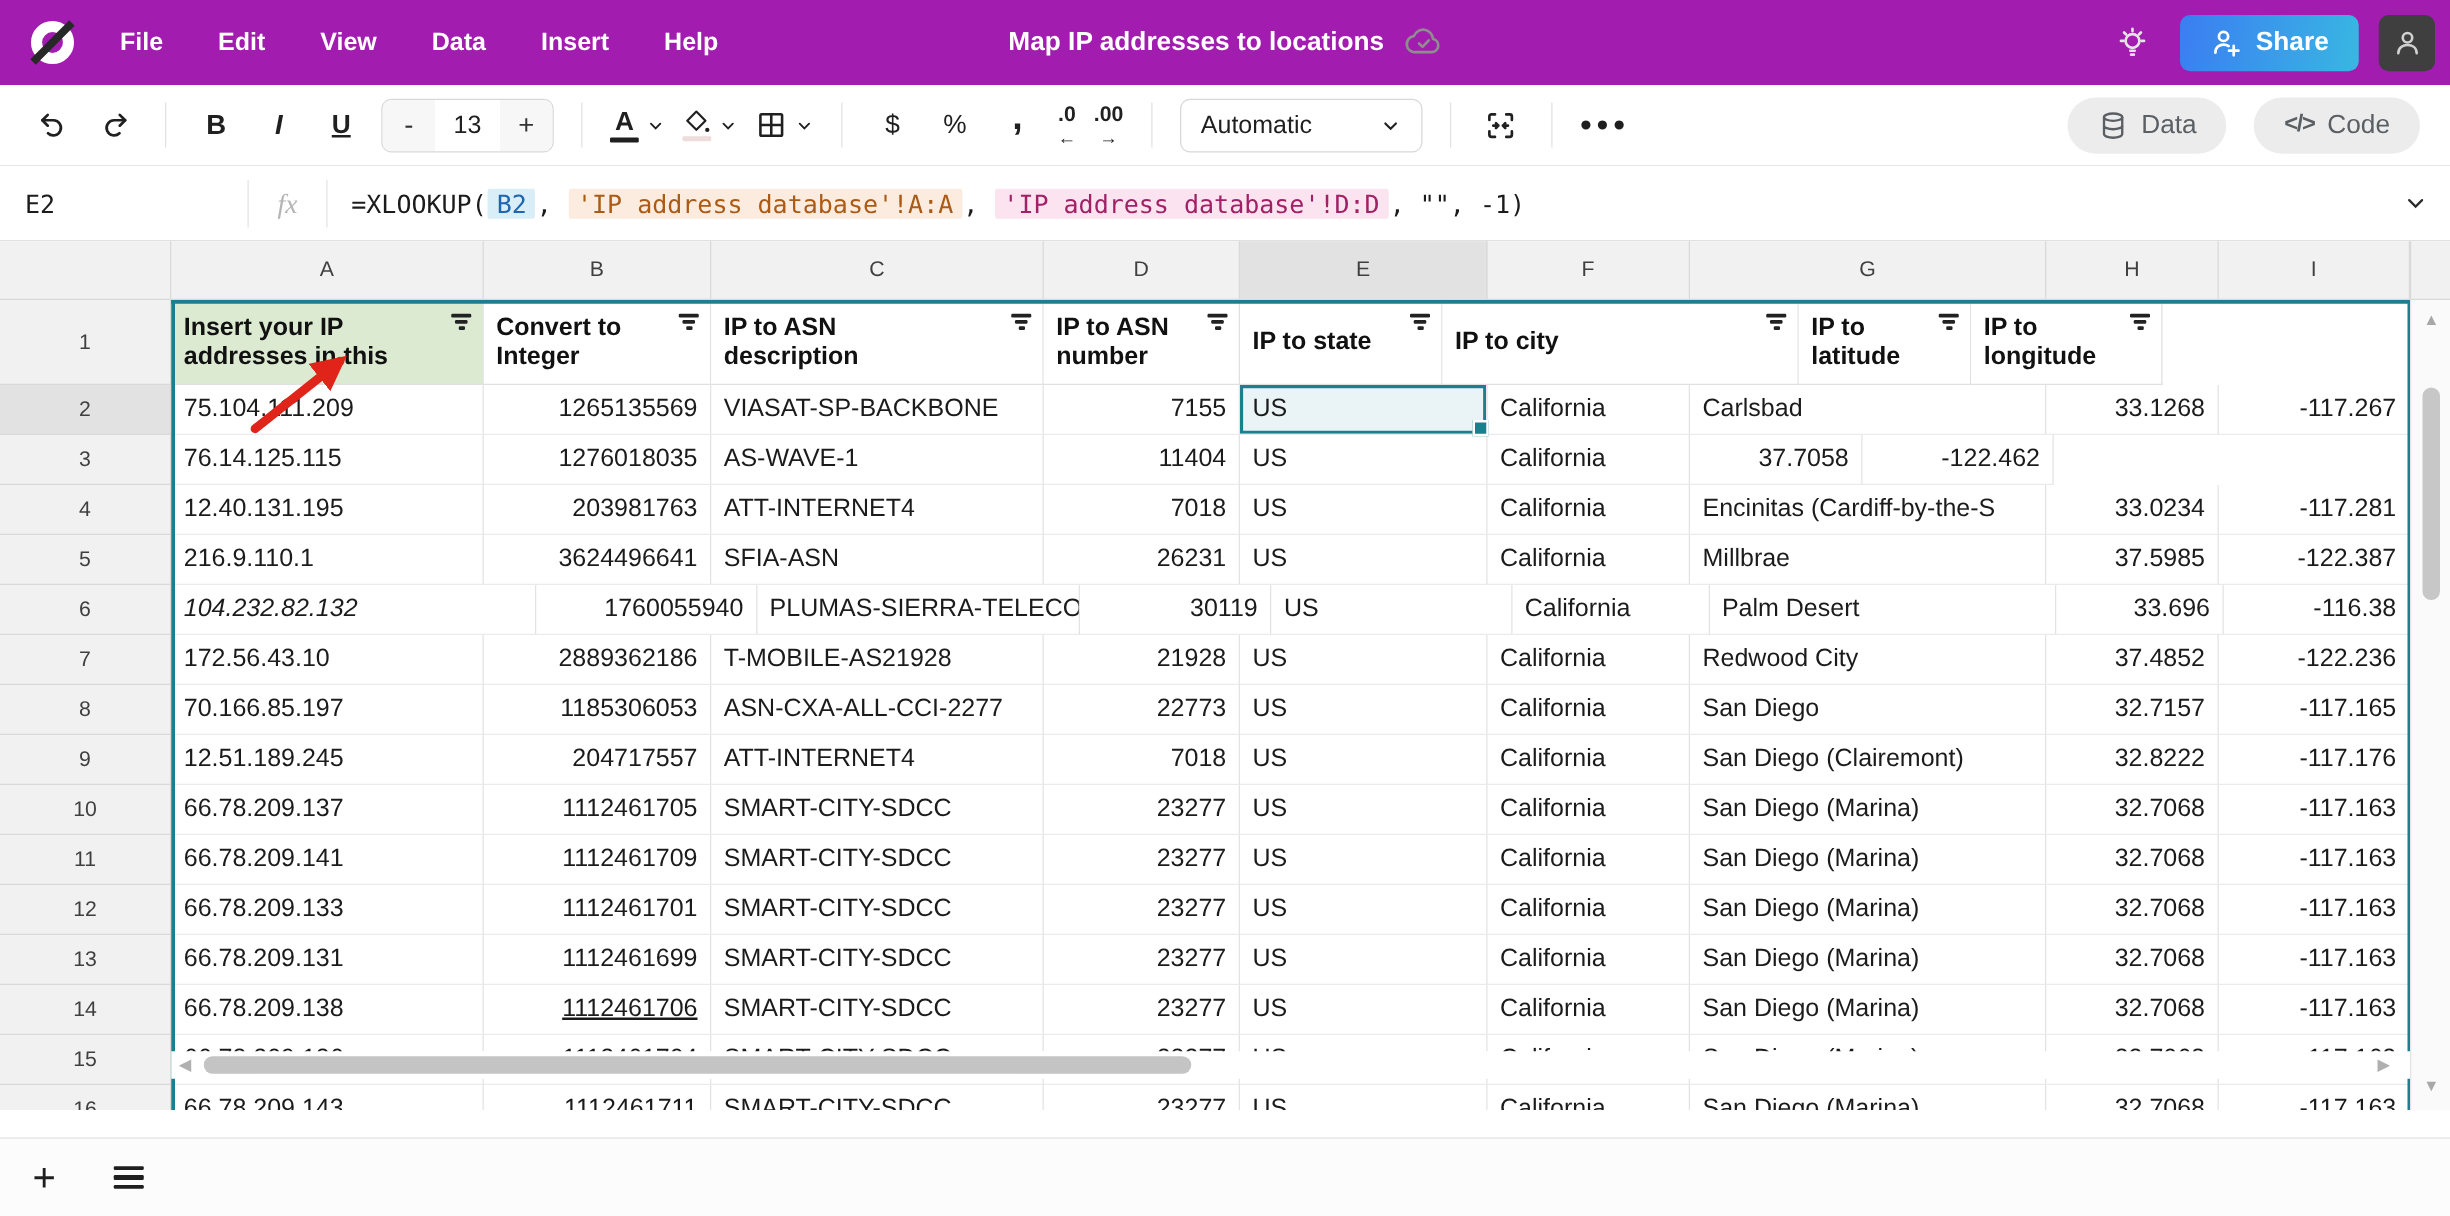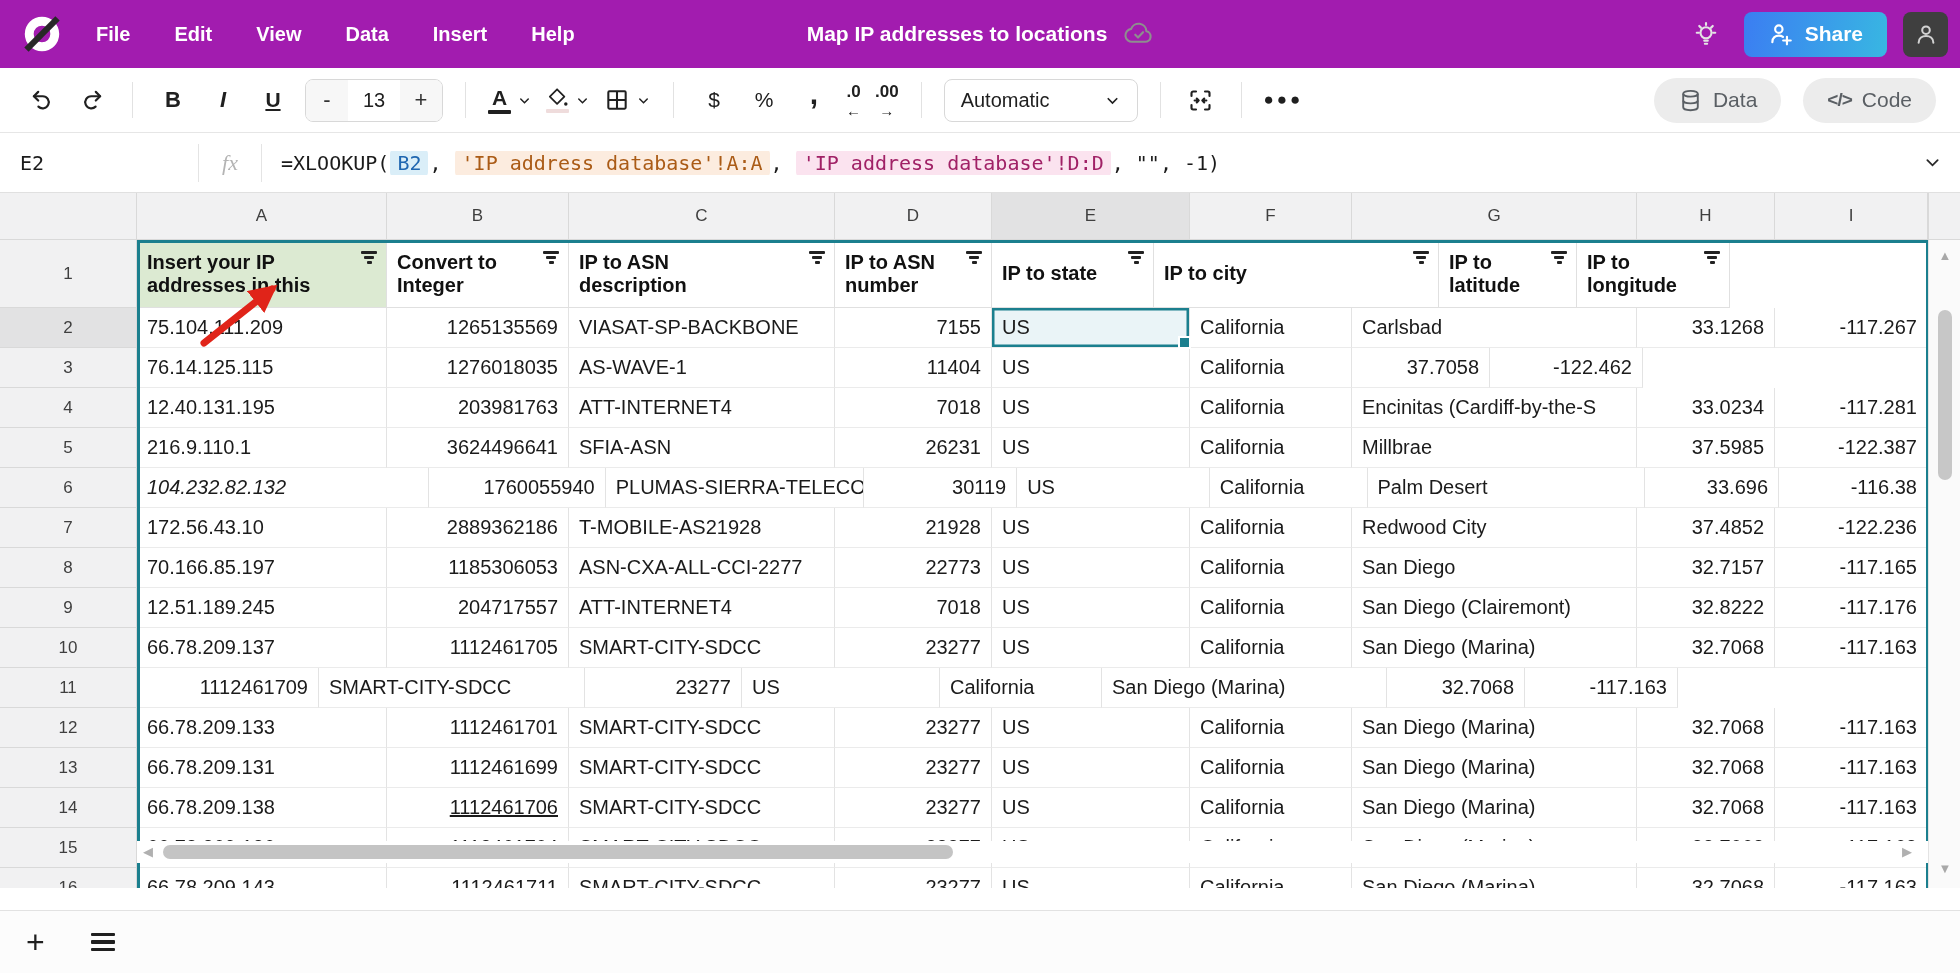--- a/index.html
+++ b/index.html
@@ -491,20 +491,21 @@
           <div class="cell right" style="width: 182px;">1112461705</div>
           <div class="cell left" style="width: 266px;">SMART-CITY-SDCC</div>
           <div class="cell right" style="width: 157px;">23277</div>
           <div class="cell left" style="width: 198px;">US</div>
           <div class="cell left" style="width: 162px;">California</div>
           <div class="cell left" style="width: 285px;">San Diego (Marina)</div>
           <div class="cell right" style="width: 138px;">32.7068</div>
           <div class="cell right" style="width: 153px;">-117.163</div>
         </div>
         <div class="row">
+          <div class="cell left" style="width: 250px;">66.78.209.141</div>
           <div class="cell right" style="width: 182px;">1112461709</div>
           <div class="cell left" style="width: 266px;">SMART-CITY-SDCC</div>
           <div class="cell right" style="width: 157px;">23277</div>
           <div class="cell left" style="width: 198px;">US</div>
           <div class="cell left" style="width: 162px;">California</div>
           <div class="cell left" style="width: 285px;">San Diego (Marina)</div>
           <div class="cell right" style="width: 138px;">32.7068</div>
           <div class="cell right" style="width: 153px;">-117.163</div>
         </div>
         <div class="row">

